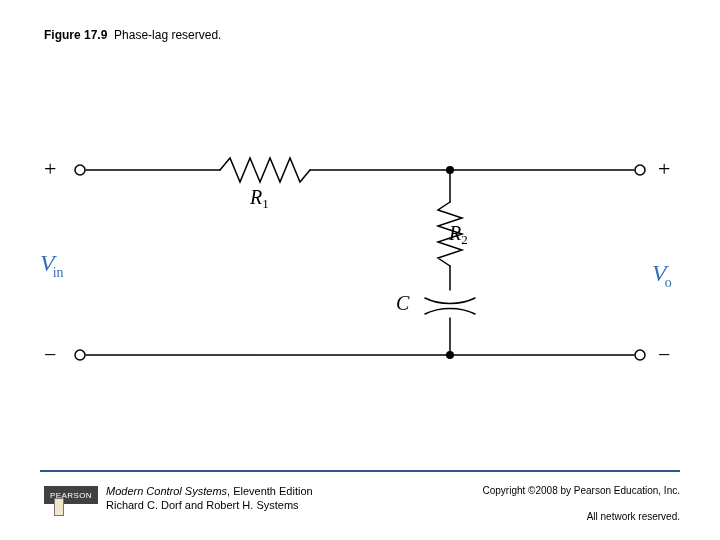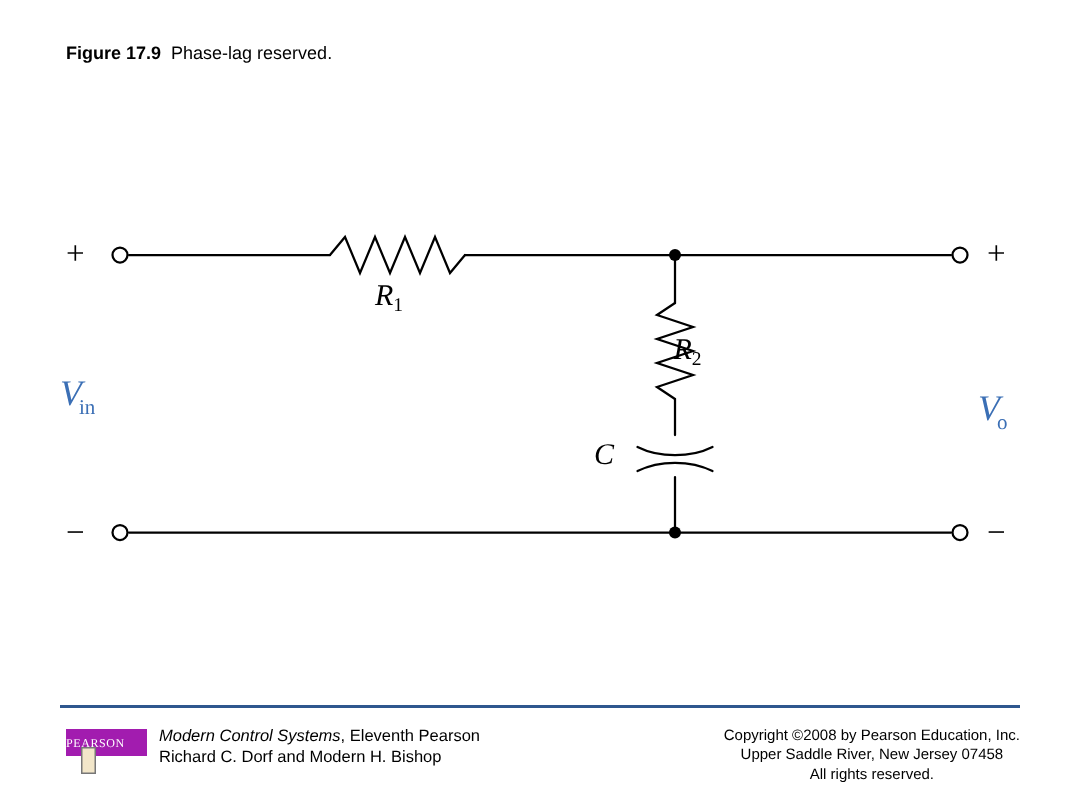--- a/index.html
+++ b/index.html
@@ -7,22 +7,22 @@
   .caption b{font-weight:bold}
   .fig-area{position:absolute;left:40px;top:140px;width:640px;height:260px}
   .fig-area svg{width:100%;height:100%;overflow:visible}
   .sym{position:absolute;font-family:"Times New Roman",Times,serif}
   .sym-big{font-size:24px;font-style:italic;color:#3b6fb5}
   .sym-sub-in{font-size:14px;color:#3b6fb5;position:relative;top:6px;left:-2px;font-style:normal}
   .rule{position:absolute;left:40px;right:40px;top:470px;height:2px;background:#0b3a7a;opacity:.85}
   .footer{position:absolute;left:0;right:0;top:480px;height:50px}
   .book{position:absolute;left:106px;top:4px;font-size:11px;color:#000;line-height:14px}
   .book i{}
-  .copy{position:absolute;right:40px;top:4px;text-align:center;font-size:10px;color:#000;line-height:13px}
-  .pearson{position:absolute;left:44px;top:6px;width:54px;height:18px;background:#a21caf;color:#fff;font-size:8px;letter-spacing:.4px;display:flex;align-items:center;justify-content:flex-start;font-family:Liberation Serif, serif}
+  .copy{position:absolute;right:40px;top:4px;text-align:right;font-size:10px;color:#000;line-height:13px}
+  .pearson{position:absolute;left:44px;top:6px;width:54px;height:18px;background:#404040;color:#fff;font-size:8px;letter-spacing:.4px;display:flex;align-items:center;justify-content:center;font-family:Liberation Sans, sans-serif}
   .flag{position:absolute;right:34px;bottom:-12px;width:8px;height:16px;border:1px solid #777;background:#f2e6c9}
   .comp-lbl{font-family:Liberation Serif, serif;font-size:20px;font-style:italic;color:#000;position:absolute}
   .comp-sub{font-size:13px;position:relative;top:4px;font-style:normal}
   .sign{font-family:"Times New Roman",Times,serif;font-size:22px;color:#000;position:absolute}
 </style>
 </head>
 <body>
 
 <div class="caption">
   <b>Figure 17.9</b>&nbsp;&nbsp;<span>Phase-lag reserved.</span>
@@ -76,21 +76,21 @@
   <span class="comp-lbl" style="left:356px;top:152px">C</span>
 </div>
 
 <div class="rule"></div>
 <div class="footer">
   <div class="pearson">
     <span>PEARSON</span>
     <span class="flag"></span>
   </div>
   <div class="book">
-    <i>Modern Control Systems</i><span>, Eleventh Pearson</span><br>
-    <span>Richard C. Dorf and Modern H. Bishop</span>
+    <i>Modern Control Systems</i><span>, Eleventh Edition</span><br>
+    <span>Richard C. Dorf and Robert H. Systems</span>
   </div>
   <div class="copy">
     <span>Copyright ©2008 by Pearson Education, Inc.</span><br>
-    <span>Upper Saddle River, New Jersey 07458</span><br>
-    <span>All rights reserved.</span>
+    <br>
+    <span>All network reserved.</span>
   </div>
 </div>
 
 </body></html>

